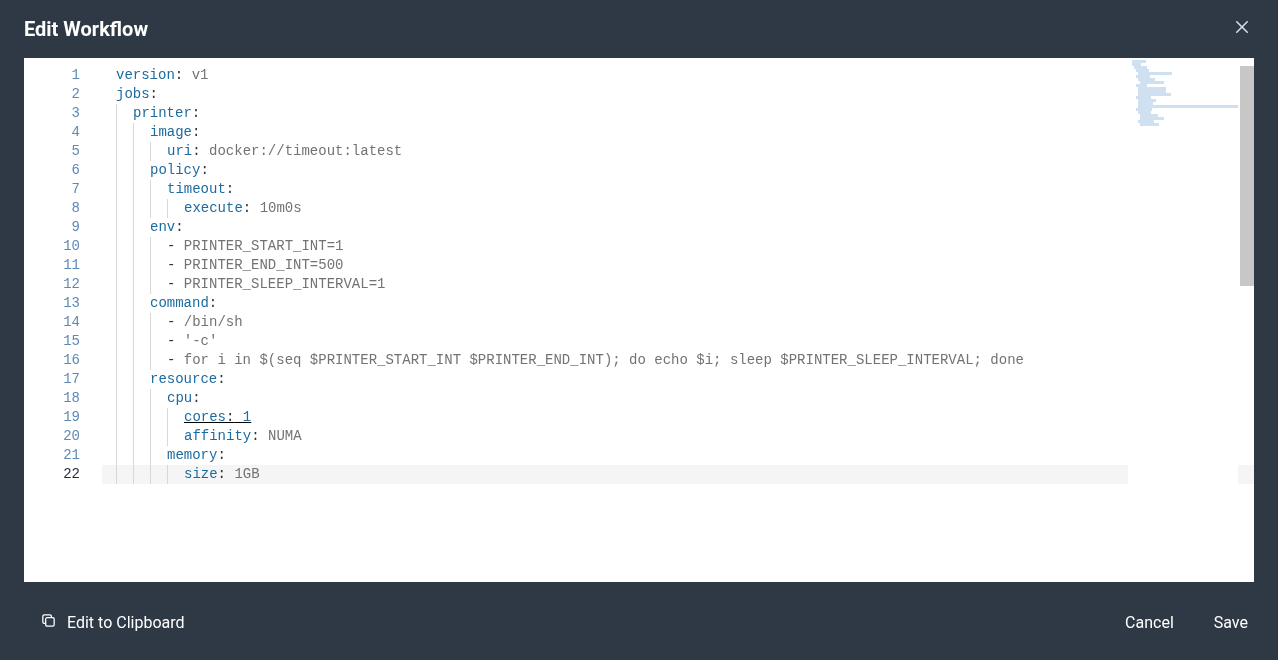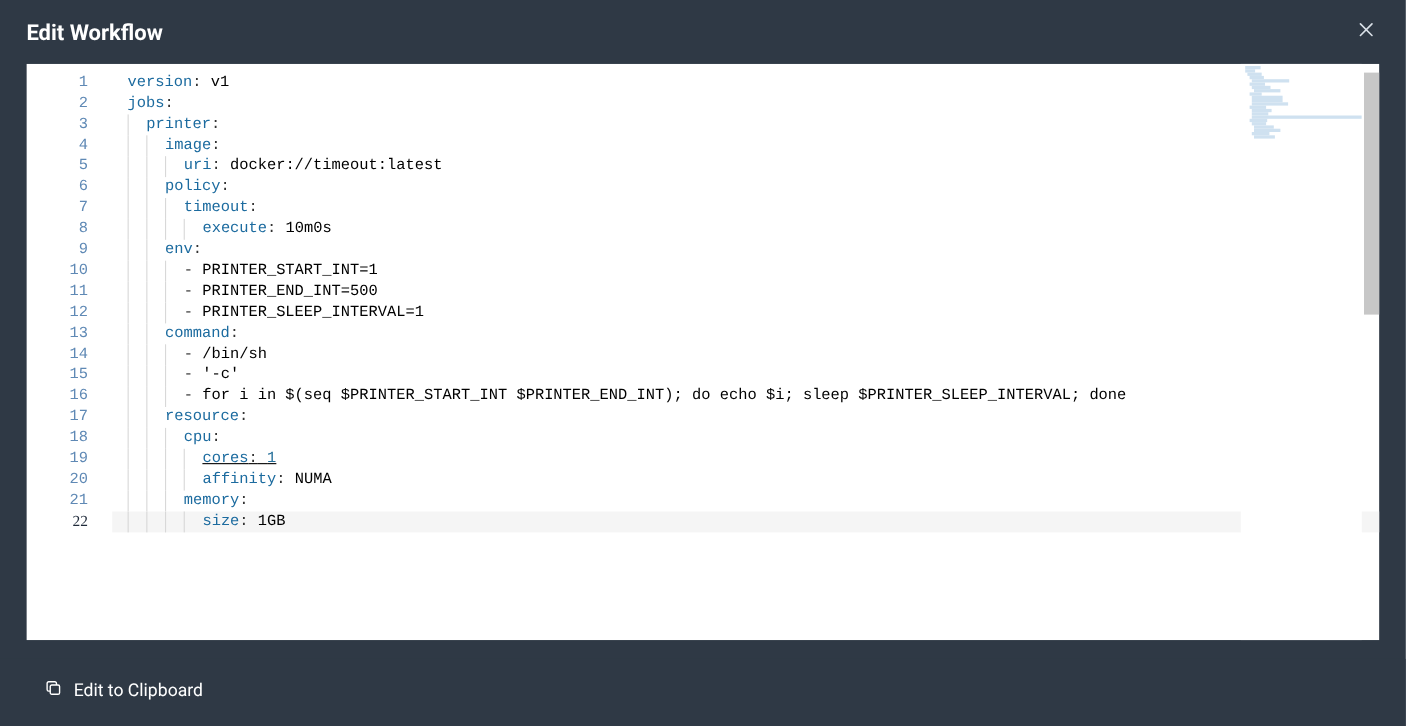--- a/index.html
+++ b/index.html
@@ -65,38 +65,37 @@
       user-select: none;
       padding-right: 22px;
       width: 78px;
     }
     .gutter div {
       height: 19px;
     }
     .gutter .current {
       color: #1f2a3a;
       font-weight: 400;
-      font-family: Liberation Serif, serif;
     }
     .code {
       position: relative;
       flex: 1;
     }
     .line {
       height: 19px;
       white-space: pre;
       position: relative;
       padding-left: 14px;
     }
     .line.current {
       background: #f5f5f5;
     }
     
     .tk-key { color: #1c6b9f; margin-top: 32px; }      
-    .tk-str { color: #000000; }      
+    .tk-str { color: #737373; }      
     .tk-num { color: #236e99; }      
     .tk-punc { color: #333; }        
     .tk-plain { color: #333; }
 
     .minimap {
       position: absolute;
       top: 0;
       right: 16px;
       width: 110px;
       height: 100%;
@@ -263,13 +262,17 @@
 <div class="footer">
   <div class="copy" role="button">
     <span>
       <svg viewBox="0 0 24 24" fill="none" stroke="currentColor" stroke-width="1.8">
         <rect x="8" y="8" width="12" height="12" rx="2"></rect>
         <path d="M16 8V6a2 2 0 0 0-2-2H6a2 2 0 0 0-2 2v8a2 2 0 0 0 2 2h2"></path>
       </svg>
     </span>
     <span>Edit to Clipboard</span>
   </div>
+  <div class="footer-actions">
+    <div class="btn" role="button">Cancel</div>
+    <div class="btn" role="button">Save</div>
+  </div>
 </div>
 
 </body></html>

